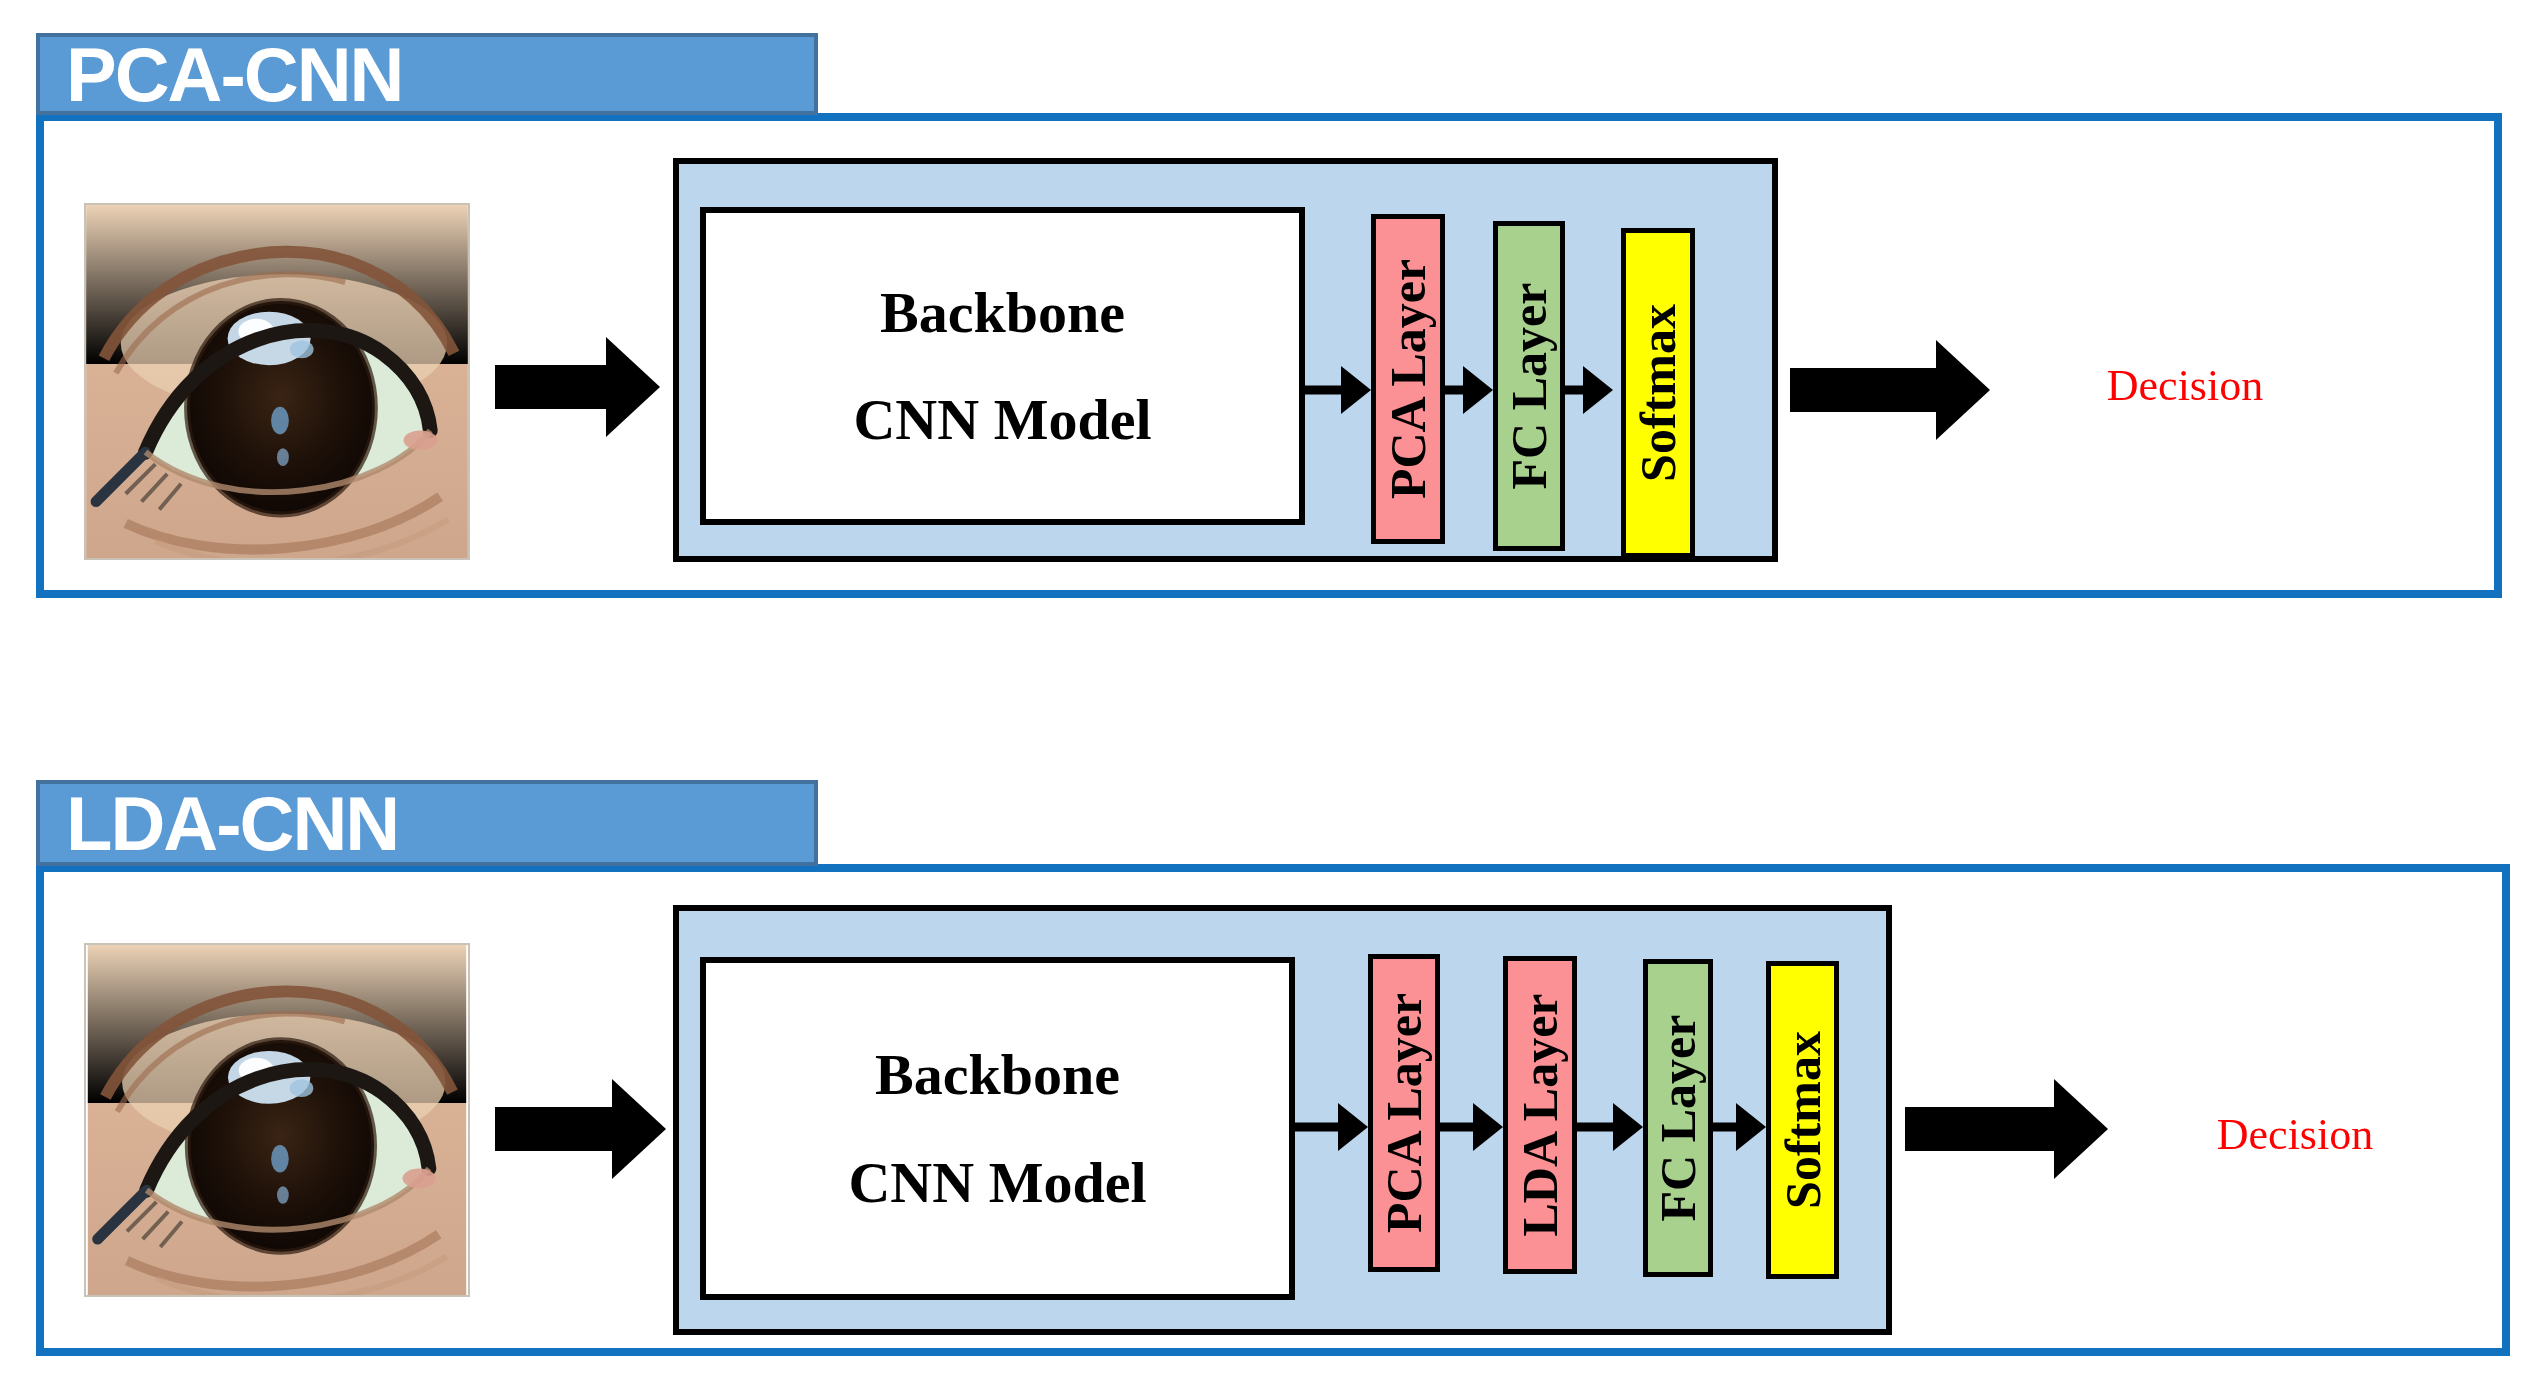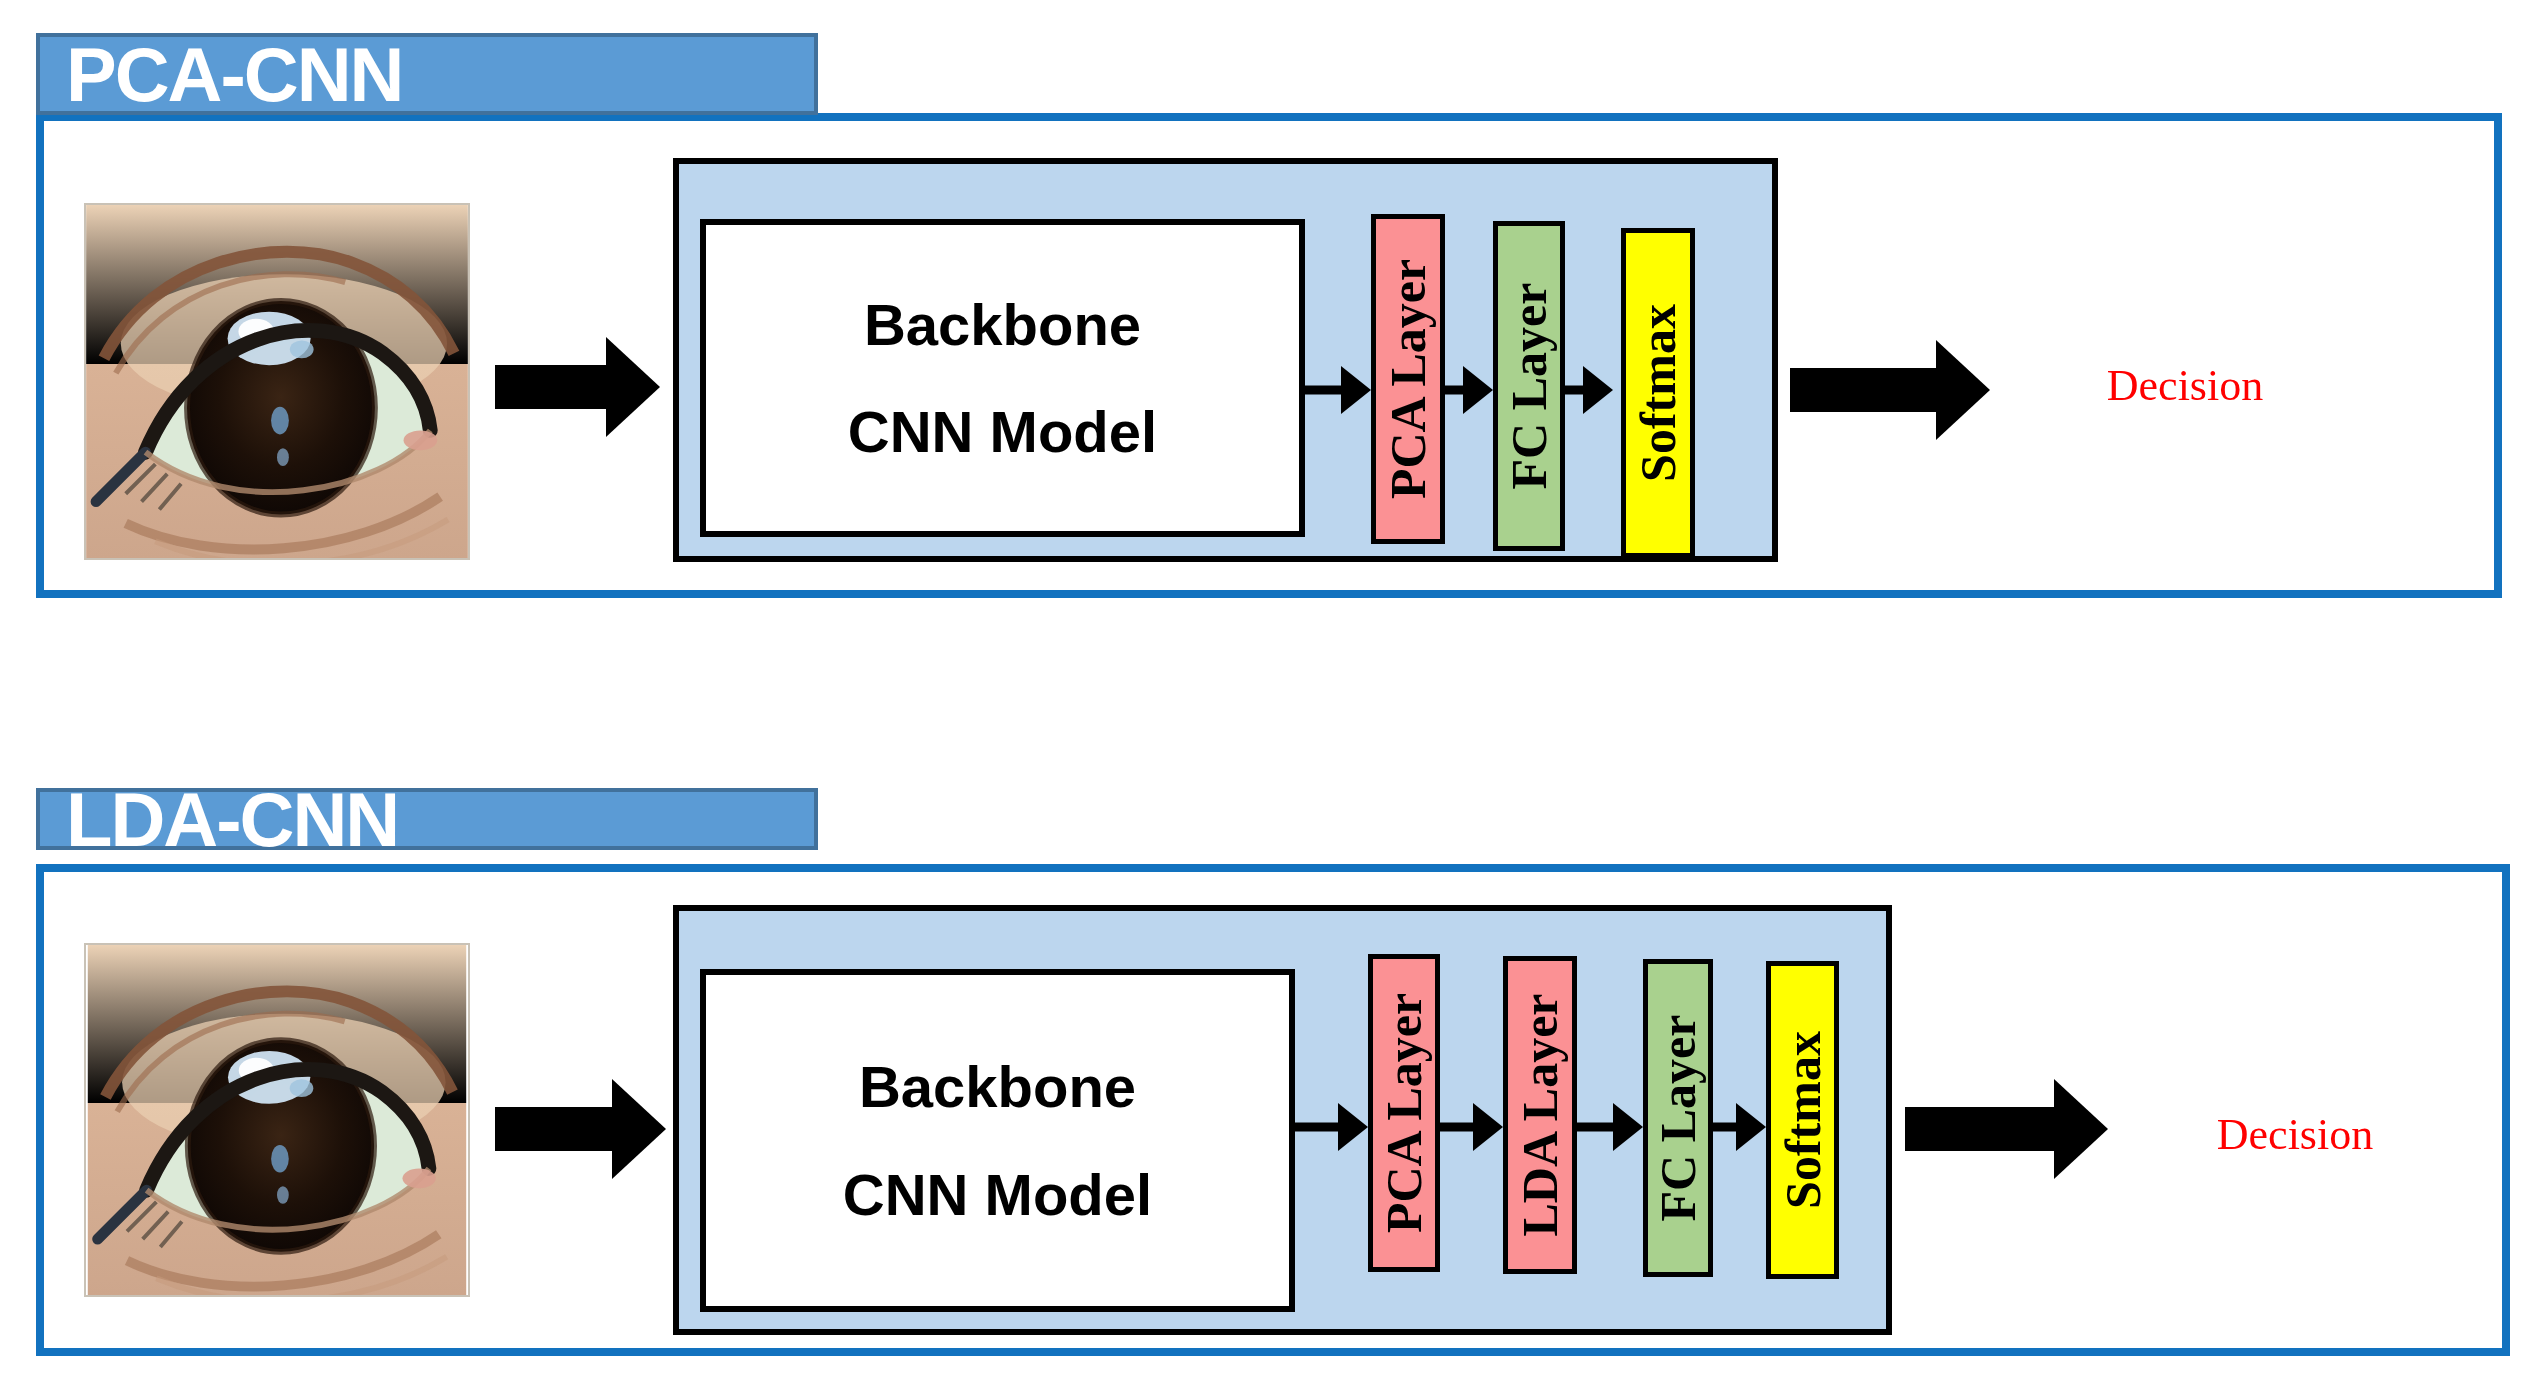--- a/index.html
+++ b/index.html
@@ -6,21 +6,21 @@
   .canvas{position:relative;width:2540px;height:1373px;background:#ffffff;overflow:hidden;
           font-family:"Liberation Sans",sans-serif;}
   .diagram{position:absolute;}
   .tab{position:absolute;box-sizing:border-box;background:#5B9BD5;border:4px solid #41719C;
        color:#ffffff;font-weight:bold;font-size:76px;letter-spacing:-2px;
        padding-left:26px;display:flex;align-items:center;z-index:3;}
   .outerbox{position:absolute;box-sizing:border-box;background:#ffffff;border:8px solid #1272BF;z-index:1;}
   .panel{position:absolute;box-sizing:border-box;background:#BCD6EE;border:6px solid #000000;z-index:2;}
   .whitebox{position:absolute;box-sizing:border-box;background:#ffffff;border:6px solid #000000;
             display:flex;flex-direction:column;align-items:center;justify-content:center;z-index:3;
-            font-family:Liberation Sans, sans-serif;font-weight:bold;font-size:58px;color:#000;line-height:1.85;margin-top:12px;}
+            font-family:Liberation Serif, serif;font-weight:bold;font-size:58px;color:#000;line-height:1.85;}
   .layer{position:absolute;box-sizing:border-box;border:5px solid #000000;z-index:3;}
   .vlabel{position:absolute;inset:0;display:flex;align-items:center;justify-content:center;}
   .vlabel span{transform:rotate(-90deg);white-space:nowrap;
                font-family:"Liberation Serif",serif;font-weight:bold;font-size:50px;color:#000;}
   .eye{position:absolute;z-index:2;border:2px solid #c9c2b6;box-sizing:border-box;}
   .sarrow,.barrow{position:absolute;z-index:4;}
   .sarrow .shaft{position:absolute;left:0;right:28px;top:50%;transform:translateY(-50%);
                  height:9px;background:#000;}
   .sarrow .head{position:absolute;right:0;top:50%;transform:translateY(-50%);width:0;height:0;
                 border-left:30px solid #000;border-top:24px solid transparent;border-bottom:24px solid transparent;}
@@ -137,21 +137,21 @@
       <div class="head"></div>
     </div>
 
     <div class="decision" style="left:2014px;top:307px;width:270px;height:90px;">
       <span>Decision</span>
     </div>
   </div>
 
   <div class="diagram" style="left:36px;top:780px;width:2474px;height:580px;">
     <div class="outerbox" style="left:0;top:84px;width:2474px;height:492px;"></div>
-    <div class="tab" style="left:0;top:8px;width:782px;height:62px;text-align:center;">
+    <div class="tab" style="left:0;top:0;width:782px;height:86px;text-align:center;">
       <span>LDA-CNN</span>
     </div>
 
     <svg class="eye" style="left:48px;top:163px;" width="386" height="354">
         <use href="#eye-sym"></use>
       </svg>
 
     <div class="barrow" style="left:459px;top:299px;width:171px;height:100px;">
       <div class="shaft"></div>
       <div class="head"></div>

